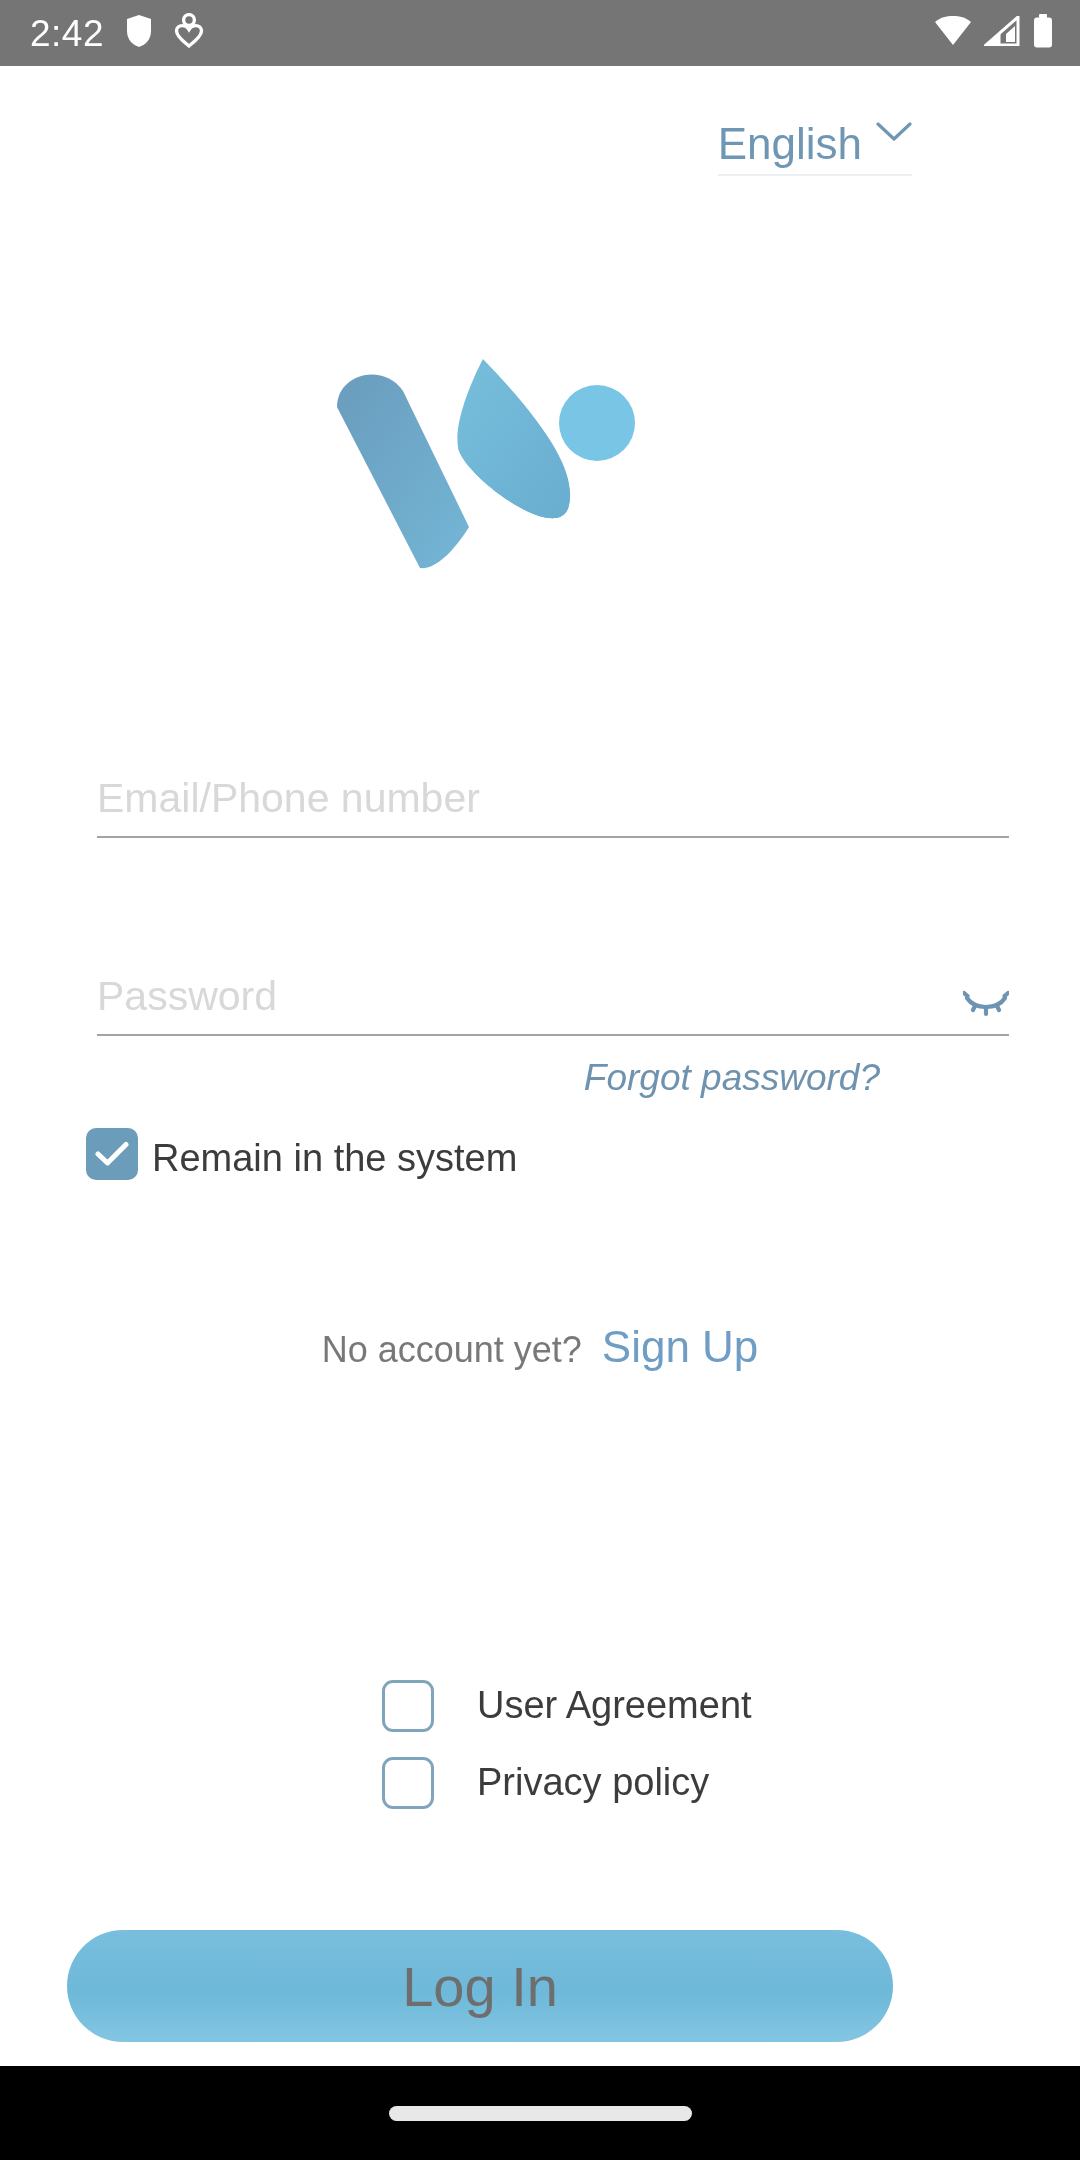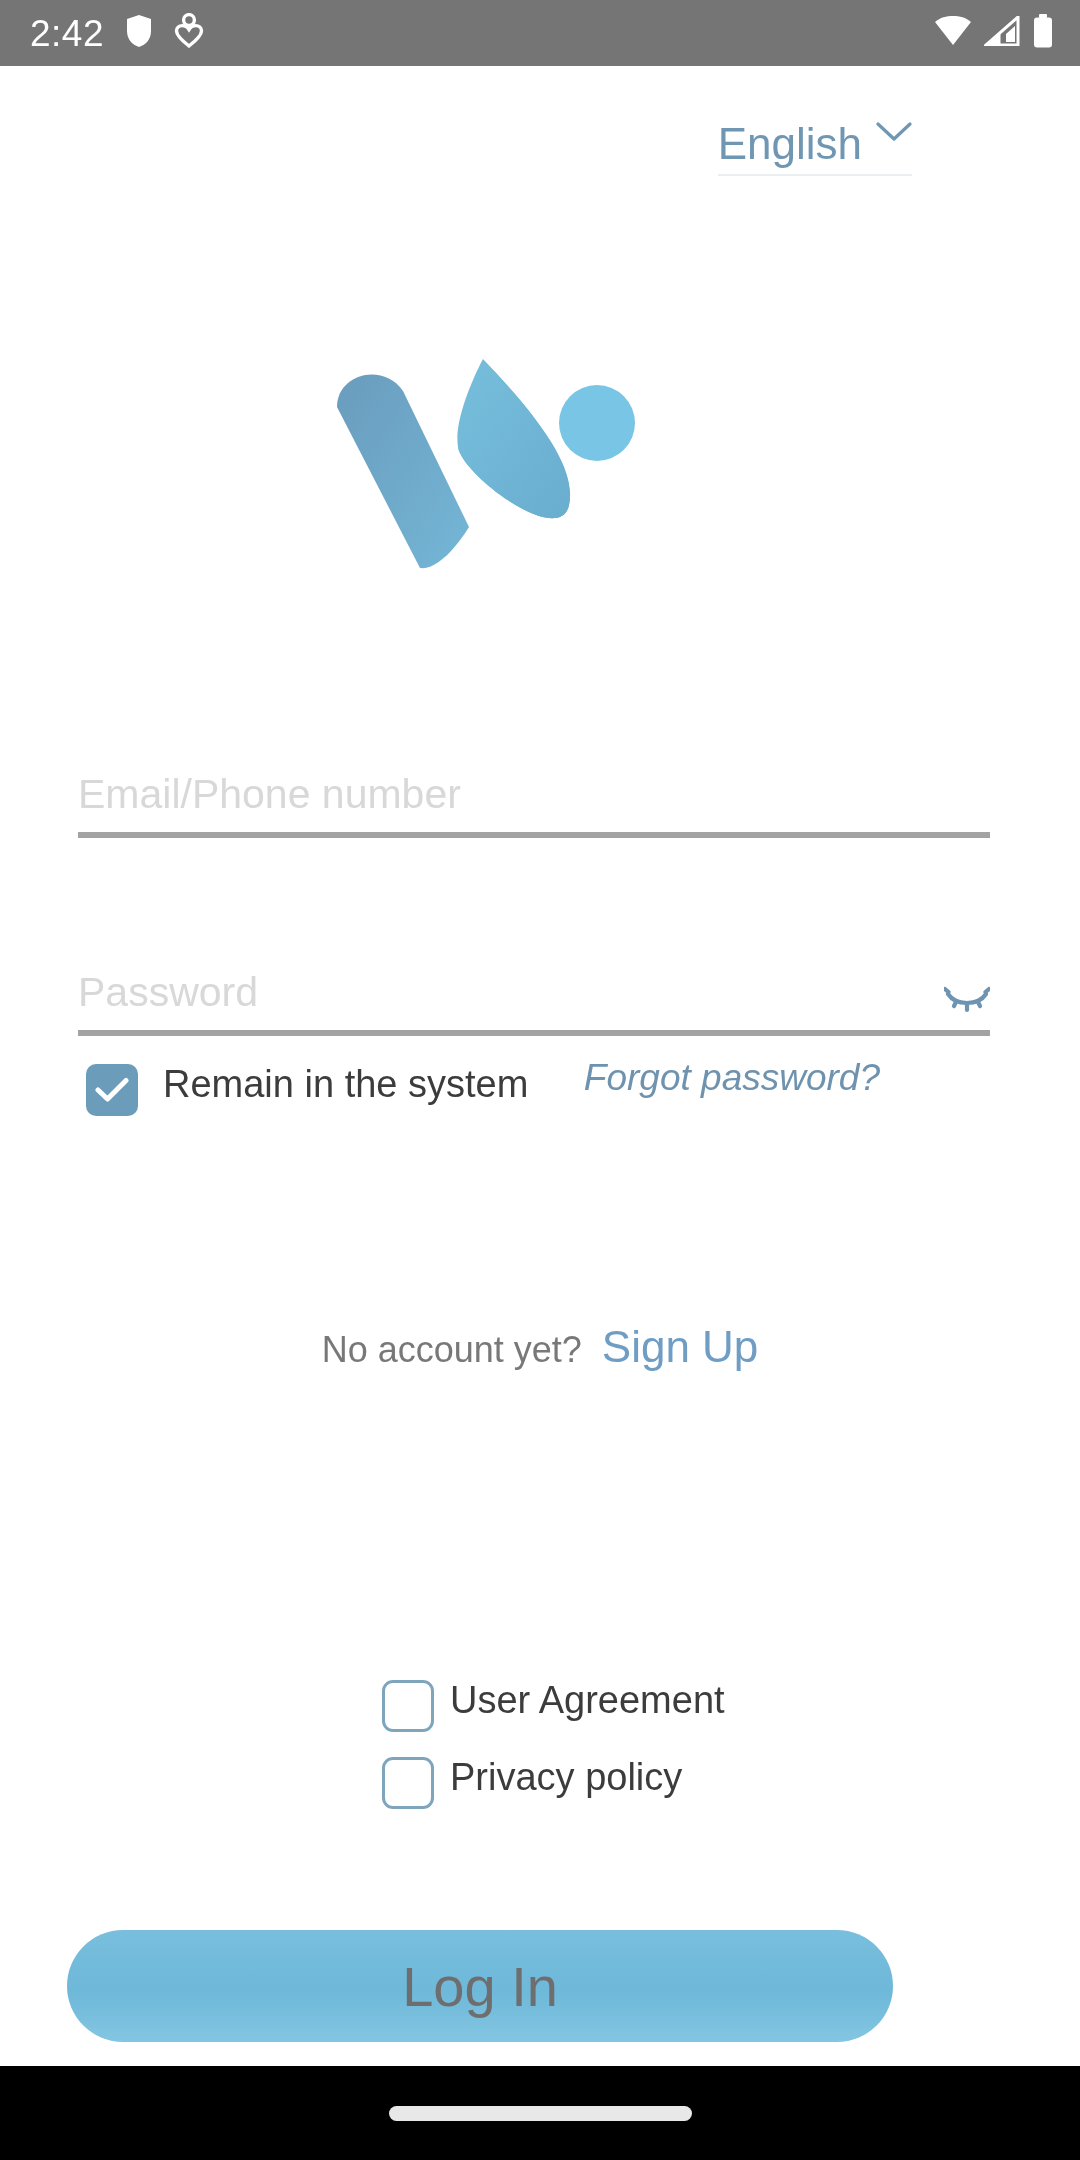--- a/index.html
+++ b/index.html
@@ -73,23 +73,23 @@
     top: 355px;
     left: 50%;
     transform: translateX(-50%);
     width: 340px;
     height: 240px;
   }
 
   
   .field {
     position: absolute;
-    left: 78px;
+    left: 97px;
     width: 912px;
-    border-bottom: 6px solid #a3a3a3;
+    border-bottom: 2px solid #a3a3a3;
     display: flex;
     align-items: flex-end;
   }
   .field-email { top: 760px; height: 78px; }
   .field-pass  { top: 958px; height: 78px; }
 
   .field-input {
     flex: 1 1 auto;
     border: none;
     outline: none;
@@ -118,25 +118,25 @@
     right: 80px;
     color: #6f93ae;
     font-size: 37px;
     line-height: 1.1;
     font-style: italic;
   }
 
   
   .remain-row {
     position: absolute;
-    top: 1064px;
+    top: 1128px;
     left: 86px;
     display: flex;
-    align-items: flex-start;
-    gap: 25px;
+    align-items: flex-end;
+    gap: 14px;
   }
   .cb-checked {
     width: 52px;
     height: 52px;
     border-radius: 10px;
     background: #6b9cba;
     display: flex;
     align-items: center;
     justify-content: center;
   }
@@ -173,21 +173,22 @@
     left: 0;
     width: 1080px;
     display: flex;
     flex-direction: column;
     align-items: flex-start;
     gap: 25px;
     padding-left: 382px;
   }
   .agree-row {
     display: flex;
-    gap: 16px;
+    align-items: center;
+    gap: 43px;
   }
   .cb-empty {
     width: 52px;
     height: 52px;
     border-radius: 11px;
     border: 3px solid #7fa5bd;
     background: #ffffff;
   }
   .agree-label {
     font-size: 38px;

